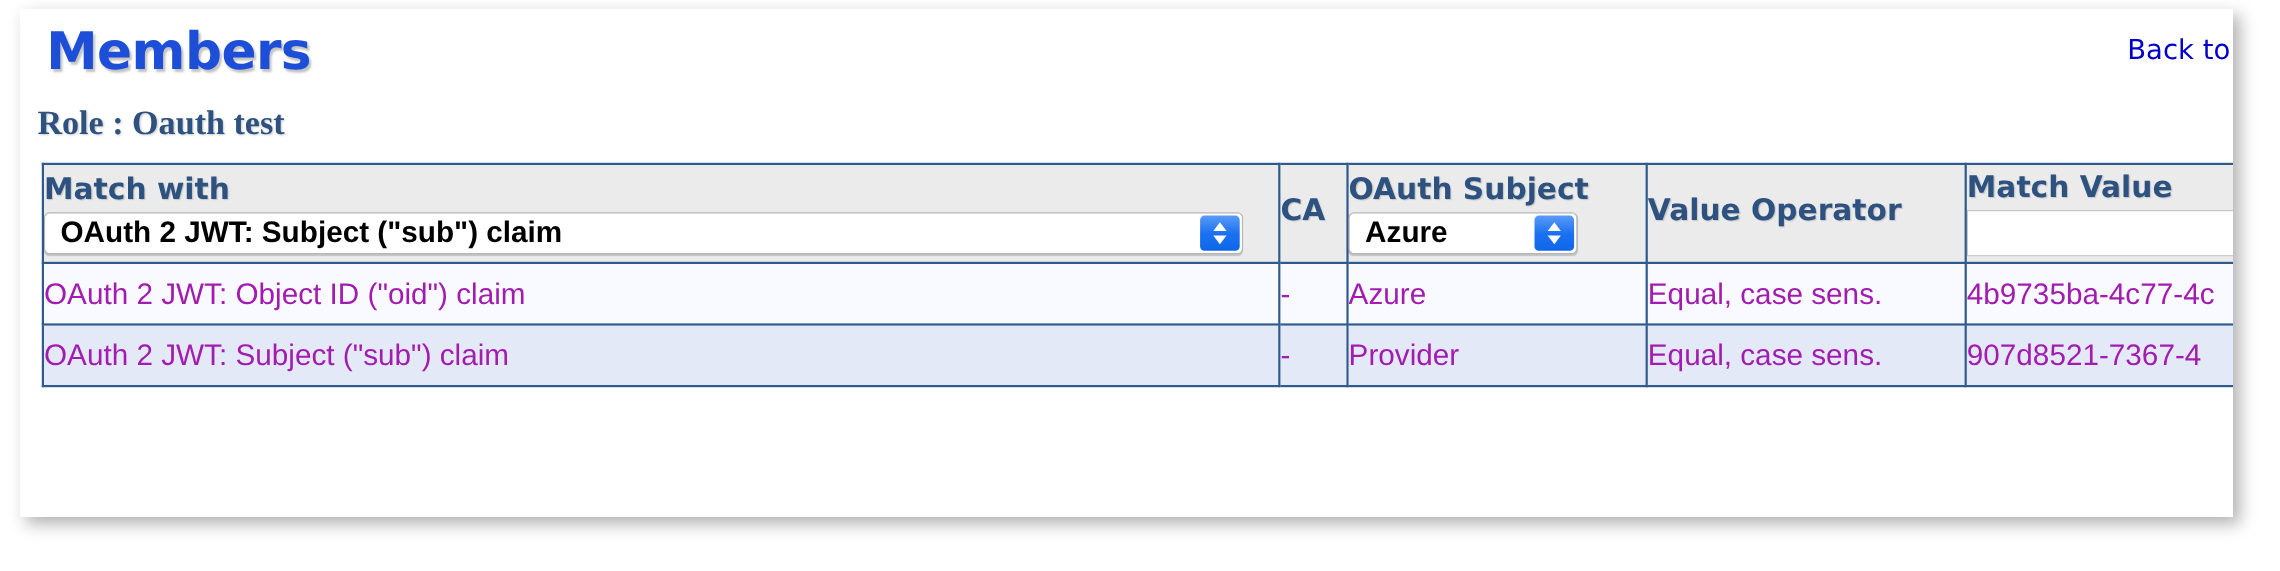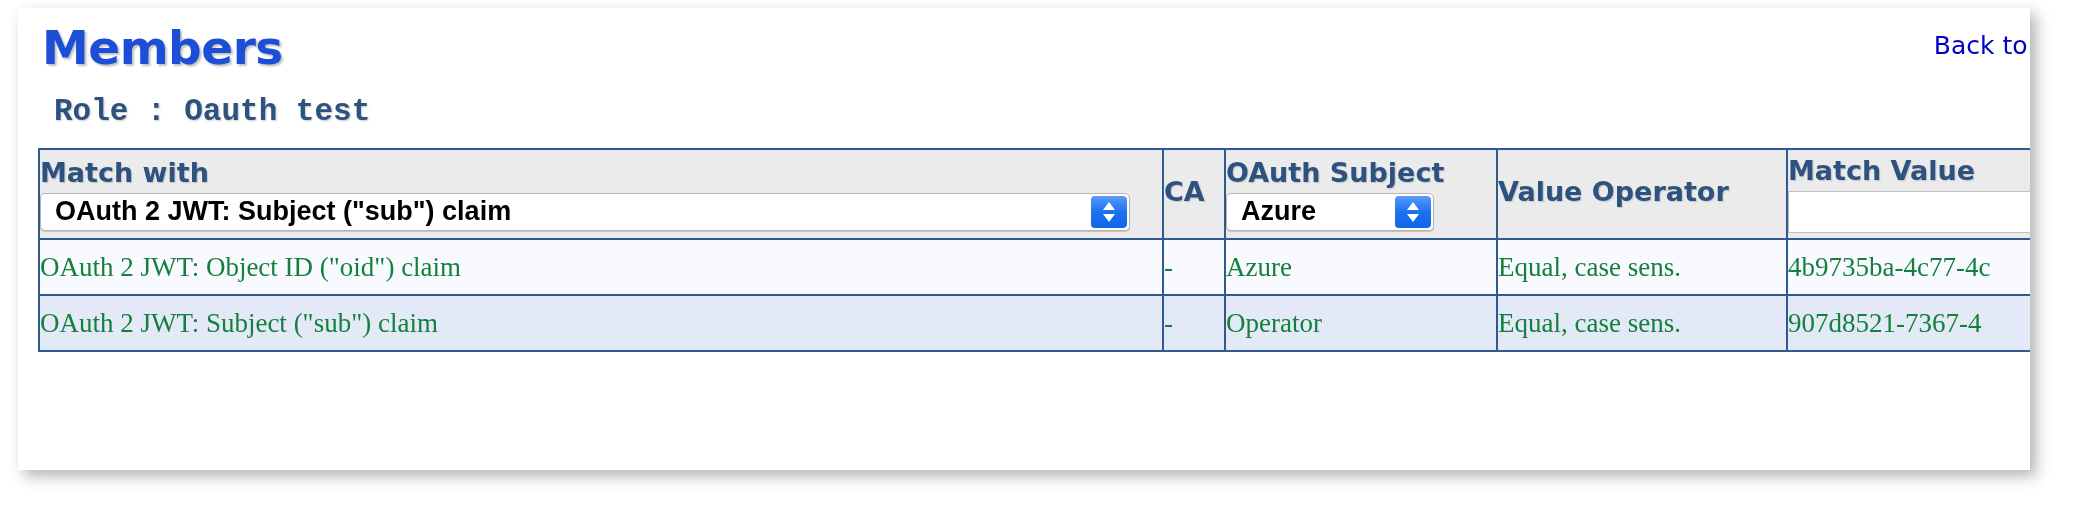--- a/index.html
+++ b/index.html
@@ -38,23 +38,23 @@
     font-family: "DejaVu Sans", sans-serif;
     font-size: 47px;
     font-weight: bold;
     color: #1d4ed8;
     letter-spacing: -0.5px;
     text-shadow: 2px 2px 2px rgba(120,120,120,0.45);
     white-space: nowrap;
   }
   .role-title {
     position: absolute;
-    left: 36px;
+    left: 16px;
     top: 86px;
-    font-family: Liberation Mono, monospace;
+    font-family: Liberation Serif, serif;
     font-size: 31px;
     font-weight: bold;
     color: #2e5280;
     text-shadow: 1px 1px 2px rgba(120,120,120,0.40);
     white-space: nowrap;
   }
   
   .links {
     position: absolute;
     right: -44px;
@@ -152,23 +152,23 @@
     border: 1px solid #c0c0c0;
     font-family: "Liberation Sans", sans-serif;
     font-size: 26px;
     color: #000;
     padding: 0 8px;
     outline: none;
   }
   tbody td {
     height: 54px;
     padding: 0 10px;
-    font-family: Liberation Serif, serif;
+    font-family: Liberation Sans, sans-serif;
     font-size: 27px;
-    color: #15803d;
+    color: #a21caf;
     white-space: nowrap;
     overflow: hidden;
   }
   tbody tr.r-odd  td { background: #f8faff; }
   tbody tr.r-even td { background: #e4e9f8; }
 
   
   col.c-match    { width: 1124px; }
   col.c-ca       { width: 62px; }
   col.c-provider { width: 272px; }
@@ -246,21 +246,21 @@
           <tr class="r-odd">
             <td>OAuth 2 JWT: Object ID ("oid") claim</td>
             <td>-</td>
             <td>Azure</td>
             <td>Equal, case sens.</td>
             <td>4b9735ba-4c77-4c</td>
           </tr>
           <tr class="r-even">
             <td>OAuth 2 JWT: Subject ("sub") claim</td>
             <td>-</td>
-            <td>Operator</td>
+            <td>Provider</td>
             <td>Equal, case sens.</td>
             <td>907d8521-7367-4</td>
           </tr>
         </tbody>
       </table>
     </div>
 
   </div>
 </div>
 

